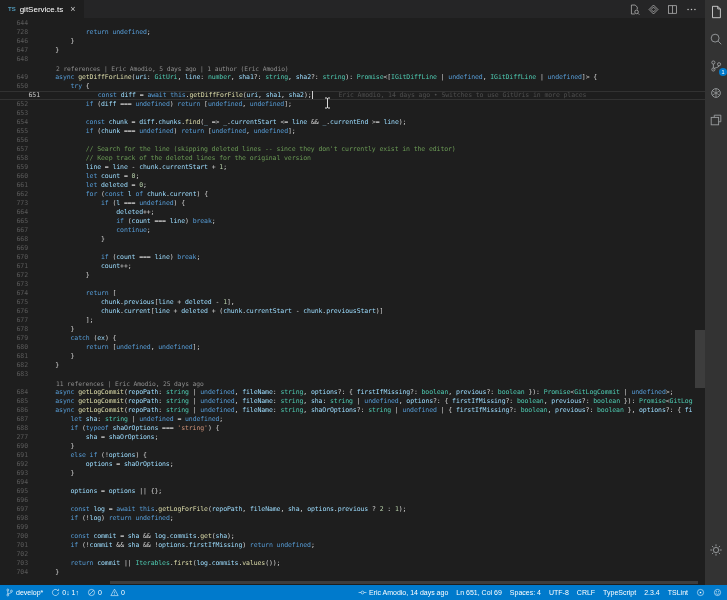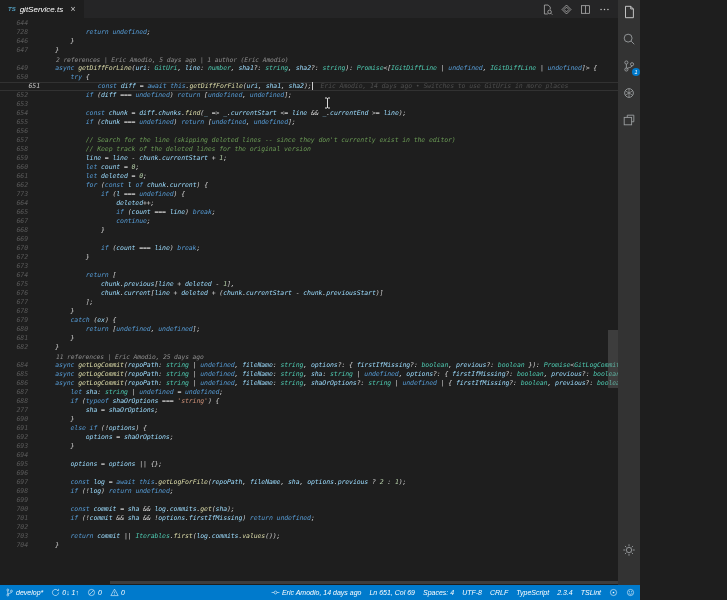--- a/index.html
+++ b/index.html
@@ -1,18 +1,18 @@
 <!DOCTYPE html>
 <html><head>
 <meta charset="utf-8">
 <style>
   * { margin:0; padding:0; box-sizing:border-box; }
   html,body { width:727px; height:600px; overflow:hidden; background:#1e1e1e;
               font-family:"Liberation Sans", sans-serif; }
-  #window { position:relative; width:640px; height:600px; background:#1e1e1e; overflow:hidden;font-style:italic; }
+  #window { position:relative; width:727px; height:600px; background:#1e1e1e; overflow:hidden; }
 
   
   #tabbar { position:absolute; left:0; top:0; right:22px; height:18px; background:#252526;
             display:flex; align-items:stretch; }
   .tab { display:flex; align-items:center; gap:4px; padding:0 8px; background:#1e1e1e;
          color:#ffffff; font-size:8px; }
   .tab .ts-badge { color:#519aba; font-size:6px; font-weight:bold; }
   .tab .close { color:#c5c5c5; font-size:9px; line-height:9px; margin-left:3px; }
   #editor-actions { margin-left:auto; display:flex; align-items:center; gap:8px; padding-right:8px; }
   #editor-actions .act { width:11px; height:11px; color:#c5c5c5; }
@@ -25,21 +25,21 @@
   .row { display:flex; height:9px; line-height:9px; white-space:pre; }
   .row.cur { box-shadow: inset 0 1px 0 0 #323232, inset 0 -1px 0 0 #323232; }
   .gutter { flex:none; width:32px; text-align:right; padding-right:4px; color:#5a5a5a; }
   .row.cur .gutter { color:#c6c6c6;margin-left:12px; }
   .code { flex:1; padding-left:8px; overflow:hidden; color:#d4d4d4; }
   .lens-row .code { padding-left:24px; color:#8f8f8f; font-size:6.3px; }
   .tk-p { color:#d4d4d4; } .tk-k { color:#569cd6; } .tk-t { color:#4ec9b0; }
   .tk-f { color:#dcdcaa; } .tk-v { color:#9cdcfe; } .tk-n { color:#b5cea8; }
   .tk-s { color:#ce9178; } .tk-c { color:#6a9955; }
   .cursor { display:inline-block; width:1px; height:8px; background:#cccccc; vertical-align:middle; }
-  .blame { color:#4e4e4e; padding-left:8px;margin-top:48px; }
+  .blame { color:#4e4e4e; padding-left:26px;margin-top:48px; }
 
   
   #vscroll { position:absolute; right:22px; top:330px; width:10px; height:58px;
              background:rgba(121,121,121,0.35); }
   #hscroll { position:absolute; left:110px; bottom:16px; width:588px; height:3px;
              background:rgba(121,121,121,0.35); }
 
   
   #activitybar { position:absolute; right:0; top:0; width:22px; bottom:15px; background:#333333;
                  display:flex; flex-direction:column; align-items:center; padding-top:5px; gap:13px; }
@@ -100,20 +100,21 @@
           </svg>
         </div>
       </div>
   </div>
 
   <div id="editor">
       <div class="row"><span class="gutter">644</span><span class="code"></span></div>
       <div class="row"><span class="gutter">728</span><span class="code"><span class="tk-p">            </span><span class="tk-k">return</span><span class="tk-p"> </span><span class="tk-k">undefined</span><span class="tk-p">;</span></span></div>
       <div class="row"><span class="gutter">646</span><span class="code"><span class="tk-p">        }</span></span></div>
       <div class="row"><span class="gutter">647</span><span class="code"><span class="tk-p">    }</span></span></div>
+      <div class="row"><span class="gutter">648</span><span class="code"></span></div>
       <div class="row lens-row"><span class="gutter"></span><span class="code">2 references | Eric Amodio, 5 days ago | 1 author (Eric Amodio)</span></div>
       <div class="row"><span class="gutter">649</span><span class="code"><span class="tk-p">    </span><span class="tk-k">async</span><span class="tk-p"> </span><span class="tk-f">getDiffForLine</span><span class="tk-p">(</span><span class="tk-v">uri</span><span class="tk-p">: </span><span class="tk-t">GitUri</span><span class="tk-p">, </span><span class="tk-v">line</span><span class="tk-p">: </span><span class="tk-t">number</span><span class="tk-p">, </span><span class="tk-v">sha1</span><span class="tk-p">?: </span><span class="tk-t">string</span><span class="tk-p">, </span><span class="tk-v">sha2</span><span class="tk-p">?: </span><span class="tk-t">string</span><span class="tk-p">): </span><span class="tk-t">Promise</span><span class="tk-p">&lt;[</span><span class="tk-t">IGitDiffLine</span><span class="tk-p"> | </span><span class="tk-k">undefined</span><span class="tk-p">, </span><span class="tk-t">IGitDiffLine</span><span class="tk-p"> | </span><span class="tk-k">undefined</span><span class="tk-p">]&gt; {</span></span></div>
       <div class="row"><span class="gutter">650</span><span class="code"><span class="tk-p">        </span><span class="tk-k">try</span><span class="tk-p"> {</span></span></div>
       <div class="row cur"><span class="gutter">651</span><span class="code"><span class="tk-p">            </span><span class="tk-k">const</span><span class="tk-p"> </span><span class="tk-v">diff</span><span class="tk-p"> = </span><span class="tk-k">await</span><span class="tk-p"> </span><span class="tk-k">this</span><span class="tk-p">.</span><span class="tk-f">getDiffForFile</span><span class="tk-p">(</span><span class="tk-v">uri</span><span class="tk-p">, </span><span class="tk-v">sha1</span><span class="tk-p">, </span><span class="tk-v">sha2</span><span class="tk-p">);</span><span class="cursor"></span><span class="blame">Eric Amodio, 14 days ago • Switches to use GitUris in more places</span></span></div>
       <div class="row"><span class="gutter">652</span><span class="code"><span class="tk-p">            </span><span class="tk-k">if</span><span class="tk-p"> (</span><span class="tk-v">diff</span><span class="tk-p"> === </span><span class="tk-k">undefined</span><span class="tk-p">) </span><span class="tk-k">return</span><span class="tk-p"> [</span><span class="tk-k">undefined</span><span class="tk-p">, </span><span class="tk-k">undefined</span><span class="tk-p">];</span></span></div>
       <div class="row"><span class="gutter">653</span><span class="code"></span></div>
       <div class="row"><span class="gutter">654</span><span class="code"><span class="tk-p">            </span><span class="tk-k">const</span><span class="tk-p"> </span><span class="tk-v">chunk</span><span class="tk-p"> = </span><span class="tk-v">diff</span><span class="tk-p">.</span><span class="tk-v">chunks</span><span class="tk-p">.</span><span class="tk-f">find</span><span class="tk-p">(</span><span class="tk-v">_</span><span class="tk-p"> =&gt; </span><span class="tk-v">_</span><span class="tk-p">.</span><span class="tk-v">currentStart</span><span class="tk-p"> &lt;= </span><span class="tk-v">line</span><span class="tk-p"> &amp;&amp; </span><span class="tk-v">_</span><span class="tk-p">.</span><span class="tk-v">currentEnd</span><span class="tk-p"> &gt;= </span><span class="tk-v">line</span><span class="tk-p">);</span></span></div>
       <div class="row"><span class="gutter">655</span><span class="code"><span class="tk-p">            </span><span class="tk-k">if</span><span class="tk-p"> (</span><span class="tk-v">chunk</span><span class="tk-p"> === </span><span class="tk-k">undefined</span><span class="tk-p">) </span><span class="tk-k">return</span><span class="tk-p"> [</span><span class="tk-k">undefined</span><span class="tk-p">, </span><span class="tk-k">undefined</span><span class="tk-p">];</span></span></div>
       <div class="row"><span class="gutter">656</span><span class="code"></span></div>
       <div class="row"><span class="gutter">657</span><span class="code"><span class="tk-p">            </span><span class="tk-c">// Search for the line (skipping deleted lines -- since they don't currently exist in the editor)</span></span></div>
@@ -122,31 +123,33 @@
       <div class="row"><span class="gutter">660</span><span class="code"><span class="tk-p">            </span><span class="tk-k">let</span><span class="tk-p"> </span><span class="tk-v">count</span><span class="tk-p"> = </span><span class="tk-n">0</span><span class="tk-p">;</span></span></div>
       <div class="row"><span class="gutter">661</span><span class="code"><span class="tk-p">            </span><span class="tk-k">let</span><span class="tk-p"> </span><span class="tk-v">deleted</span><span class="tk-p"> = </span><span class="tk-n">0</span><span class="tk-p">;</span></span></div>
       <div class="row"><span class="gutter">662</span><span class="code"><span class="tk-p">            </span><span class="tk-k">for</span><span class="tk-p"> (</span><span class="tk-k">const</span><span class="tk-p"> </span><span class="tk-v">l</span><span class="tk-p"> </span><span class="tk-k">of</span><span class="tk-p"> </span><span class="tk-v">chunk</span><span class="tk-p">.</span><span class="tk-v">current</span><span class="tk-p">) {</span></span></div>
       <div class="row"><span class="gutter">773</span><span class="code"><span class="tk-p">                </span><span class="tk-k">if</span><span class="tk-p"> (</span><span class="tk-v">l</span><span class="tk-p"> === </span><span class="tk-k">undefined</span><span class="tk-p">) {</span></span></div>
       <div class="row"><span class="gutter">664</span><span class="code"><span class="tk-p">                    </span><span class="tk-v">deleted</span><span class="tk-p">++;</span></span></div>
       <div class="row"><span class="gutter">665</span><span class="code"><span class="tk-p">                    </span><span class="tk-k">if</span><span class="tk-p"> (</span><span class="tk-v">count</span><span class="tk-p"> === </span><span class="tk-v">line</span><span class="tk-p">) </span><span class="tk-k">break</span><span class="tk-p">;</span></span></div>
       <div class="row"><span class="gutter">667</span><span class="code"><span class="tk-p">                    </span><span class="tk-k">continue</span><span class="tk-p">;</span></span></div>
       <div class="row"><span class="gutter">668</span><span class="code"><span class="tk-p">                }</span></span></div>
       <div class="row"><span class="gutter">669</span><span class="code"></span></div>
       <div class="row"><span class="gutter">670</span><span class="code"><span class="tk-p">                </span><span class="tk-k">if</span><span class="tk-p"> (</span><span class="tk-v">count</span><span class="tk-p"> === </span><span class="tk-v">line</span><span class="tk-p">) </span><span class="tk-k">break</span><span class="tk-p">;</span></span></div>
+      <div class="row"><span class="gutter">671</span><span class="code"><span class="tk-p">                </span><span class="tk-v">count</span><span class="tk-p">++;</span></span></div>
       <div class="row"><span class="gutter">672</span><span class="code"><span class="tk-p">            }</span></span></div>
       <div class="row"><span class="gutter">673</span><span class="code"></span></div>
       <div class="row"><span class="gutter">674</span><span class="code"><span class="tk-p">            </span><span class="tk-k">return</span><span class="tk-p"> [</span></span></div>
       <div class="row"><span class="gutter">675</span><span class="code"><span class="tk-p">                </span><span class="tk-v">chunk</span><span class="tk-p">.</span><span class="tk-v">previous</span><span class="tk-p">[</span><span class="tk-v">line</span><span class="tk-p"> + </span><span class="tk-v">deleted</span><span class="tk-p"> - </span><span class="tk-n">1</span><span class="tk-p">],</span></span></div>
       <div class="row"><span class="gutter">676</span><span class="code"><span class="tk-p">                </span><span class="tk-v">chunk</span><span class="tk-p">.</span><span class="tk-v">current</span><span class="tk-p">[</span><span class="tk-v">line</span><span class="tk-p"> + </span><span class="tk-v">deleted</span><span class="tk-p"> + (</span><span class="tk-v">chunk</span><span class="tk-p">.</span><span class="tk-v">currentStart</span><span class="tk-p"> - </span><span class="tk-v">chunk</span><span class="tk-p">.</span><span class="tk-v">previousStart</span><span class="tk-p">)]</span></span></div>
       <div class="row"><span class="gutter">677</span><span class="code"><span class="tk-p">            ];</span></span></div>
       <div class="row"><span class="gutter">678</span><span class="code"><span class="tk-p">        }</span></span></div>
       <div class="row"><span class="gutter">679</span><span class="code"><span class="tk-p">        </span><span class="tk-k">catch</span><span class="tk-p"> (</span><span class="tk-v">ex</span><span class="tk-p">) {</span></span></div>
       <div class="row"><span class="gutter">680</span><span class="code"><span class="tk-p">            </span><span class="tk-k">return</span><span class="tk-p"> [</span><span class="tk-k">undefined</span><span class="tk-p">, </span><span class="tk-k">undefined</span><span class="tk-p">];</span></span></div>
       <div class="row"><span class="gutter">681</span><span class="code"><span class="tk-p">        }</span></span></div>
       <div class="row"><span class="gutter">682</span><span class="code"><span class="tk-p">    }</span></span></div>
+      <div class="row"><span class="gutter">683</span><span class="code"></span></div>
       <div class="row lens-row"><span class="gutter"></span><span class="code">11 references | Eric Amodio, 25 days ago</span></div>
       <div class="row"><span class="gutter">684</span><span class="code"><span class="tk-p">    </span><span class="tk-k">async</span><span class="tk-p"> </span><span class="tk-f">getLogCommit</span><span class="tk-p">(</span><span class="tk-v">repoPath</span><span class="tk-p">: </span><span class="tk-t">string</span><span class="tk-p"> | </span><span class="tk-k">undefined</span><span class="tk-p">, </span><span class="tk-v">fileName</span><span class="tk-p">: </span><span class="tk-t">string</span><span class="tk-p">, </span><span class="tk-v">options</span><span class="tk-p">?: { </span><span class="tk-v">firstIfMissing</span><span class="tk-p">?: </span><span class="tk-t">boolean</span><span class="tk-p">, </span><span class="tk-v">previous</span><span class="tk-p">?: </span><span class="tk-t">boolean</span><span class="tk-p"> }): </span><span class="tk-t">Promise</span><span class="tk-p">&lt;</span><span class="tk-t">GitLogCommit</span><span class="tk-p"> | </span><span class="tk-k">undefined</span><span class="tk-p">&gt;;</span></span></div>
       <div class="row"><span class="gutter">685</span><span class="code"><span class="tk-p">    </span><span class="tk-k">async</span><span class="tk-p"> </span><span class="tk-f">getLogCommit</span><span class="tk-p">(</span><span class="tk-v">repoPath</span><span class="tk-p">: </span><span class="tk-t">string</span><span class="tk-p"> | </span><span class="tk-k">undefined</span><span class="tk-p">, </span><span class="tk-v">fileName</span><span class="tk-p">: </span><span class="tk-t">string</span><span class="tk-p">, </span><span class="tk-v">sha</span><span class="tk-p">: </span><span class="tk-t">string</span><span class="tk-p"> | </span><span class="tk-k">undefined</span><span class="tk-p">, </span><span class="tk-v">options</span><span class="tk-p">?: { </span><span class="tk-v">firstIfMissing</span><span class="tk-p">?: </span><span class="tk-t">boolean</span><span class="tk-p">, </span><span class="tk-v">previous</span><span class="tk-p">?: </span><span class="tk-t">boolean</span><span class="tk-p"> }): </span><span class="tk-t">Promise</span><span class="tk-p">&lt;</span><span class="tk-t">GitLog</span></span></div>
       <div class="row"><span class="gutter">686</span><span class="code"><span class="tk-p">    </span><span class="tk-k">async</span><span class="tk-p"> </span><span class="tk-f">getLogCommit</span><span class="tk-p">(</span><span class="tk-v">repoPath</span><span class="tk-p">: </span><span class="tk-t">string</span><span class="tk-p"> | </span><span class="tk-k">undefined</span><span class="tk-p">, </span><span class="tk-v">fileName</span><span class="tk-p">: </span><span class="tk-t">string</span><span class="tk-p">, </span><span class="tk-v">shaOrOptions</span><span class="tk-p">?: </span><span class="tk-t">string</span><span class="tk-p"> | </span><span class="tk-k">undefined</span><span class="tk-p"> | { </span><span class="tk-v">firstIfMissing</span><span class="tk-p">?: </span><span class="tk-t">boolean</span><span class="tk-p">, </span><span class="tk-v">previous</span><span class="tk-p">?: </span><span class="tk-t">boolean</span><span class="tk-p"> }, </span><span class="tk-v">options</span><span class="tk-p">?: { </span><span class="tk-v">fi</span></span></div>
       <div class="row"><span class="gutter">687</span><span class="code"><span class="tk-p">        </span><span class="tk-k">let</span><span class="tk-p"> </span><span class="tk-v">sha</span><span class="tk-p">: </span><span class="tk-t">string</span><span class="tk-p"> | </span><span class="tk-k">undefined</span><span class="tk-p"> = </span><span class="tk-k">undefined</span><span class="tk-p">;</span></span></div>
       <div class="row"><span class="gutter">688</span><span class="code"><span class="tk-p">        </span><span class="tk-k">if</span><span class="tk-p"> (</span><span class="tk-k">typeof</span><span class="tk-p"> </span><span class="tk-v">shaOrOptions</span><span class="tk-p"> === </span><span class="tk-s">'string'</span><span class="tk-p">) {</span></span></div>
       <div class="row"><span class="gutter">277</span><span class="code"><span class="tk-p">            </span><span class="tk-v">sha</span><span class="tk-p"> = </span><span class="tk-v">shaOrOptions</span><span class="tk-p">;</span></span></div>
       <div class="row"><span class="gutter">690</span><span class="code"><span class="tk-p">        }</span></span></div>
       <div class="row"><span class="gutter">691</span><span class="code"><span class="tk-p">        </span><span class="tk-k">else</span><span class="tk-p"> </span><span class="tk-k">if</span><span class="tk-p"> (!</span><span class="tk-v">options</span><span class="tk-p">) {</span></span></div>
       <div class="row"><span class="gutter">692</span><span class="code"><span class="tk-p">            </span><span class="tk-v">options</span><span class="tk-p"> = </span><span class="tk-v">shaOrOptions</span><span class="tk-p">;</span></span></div>

